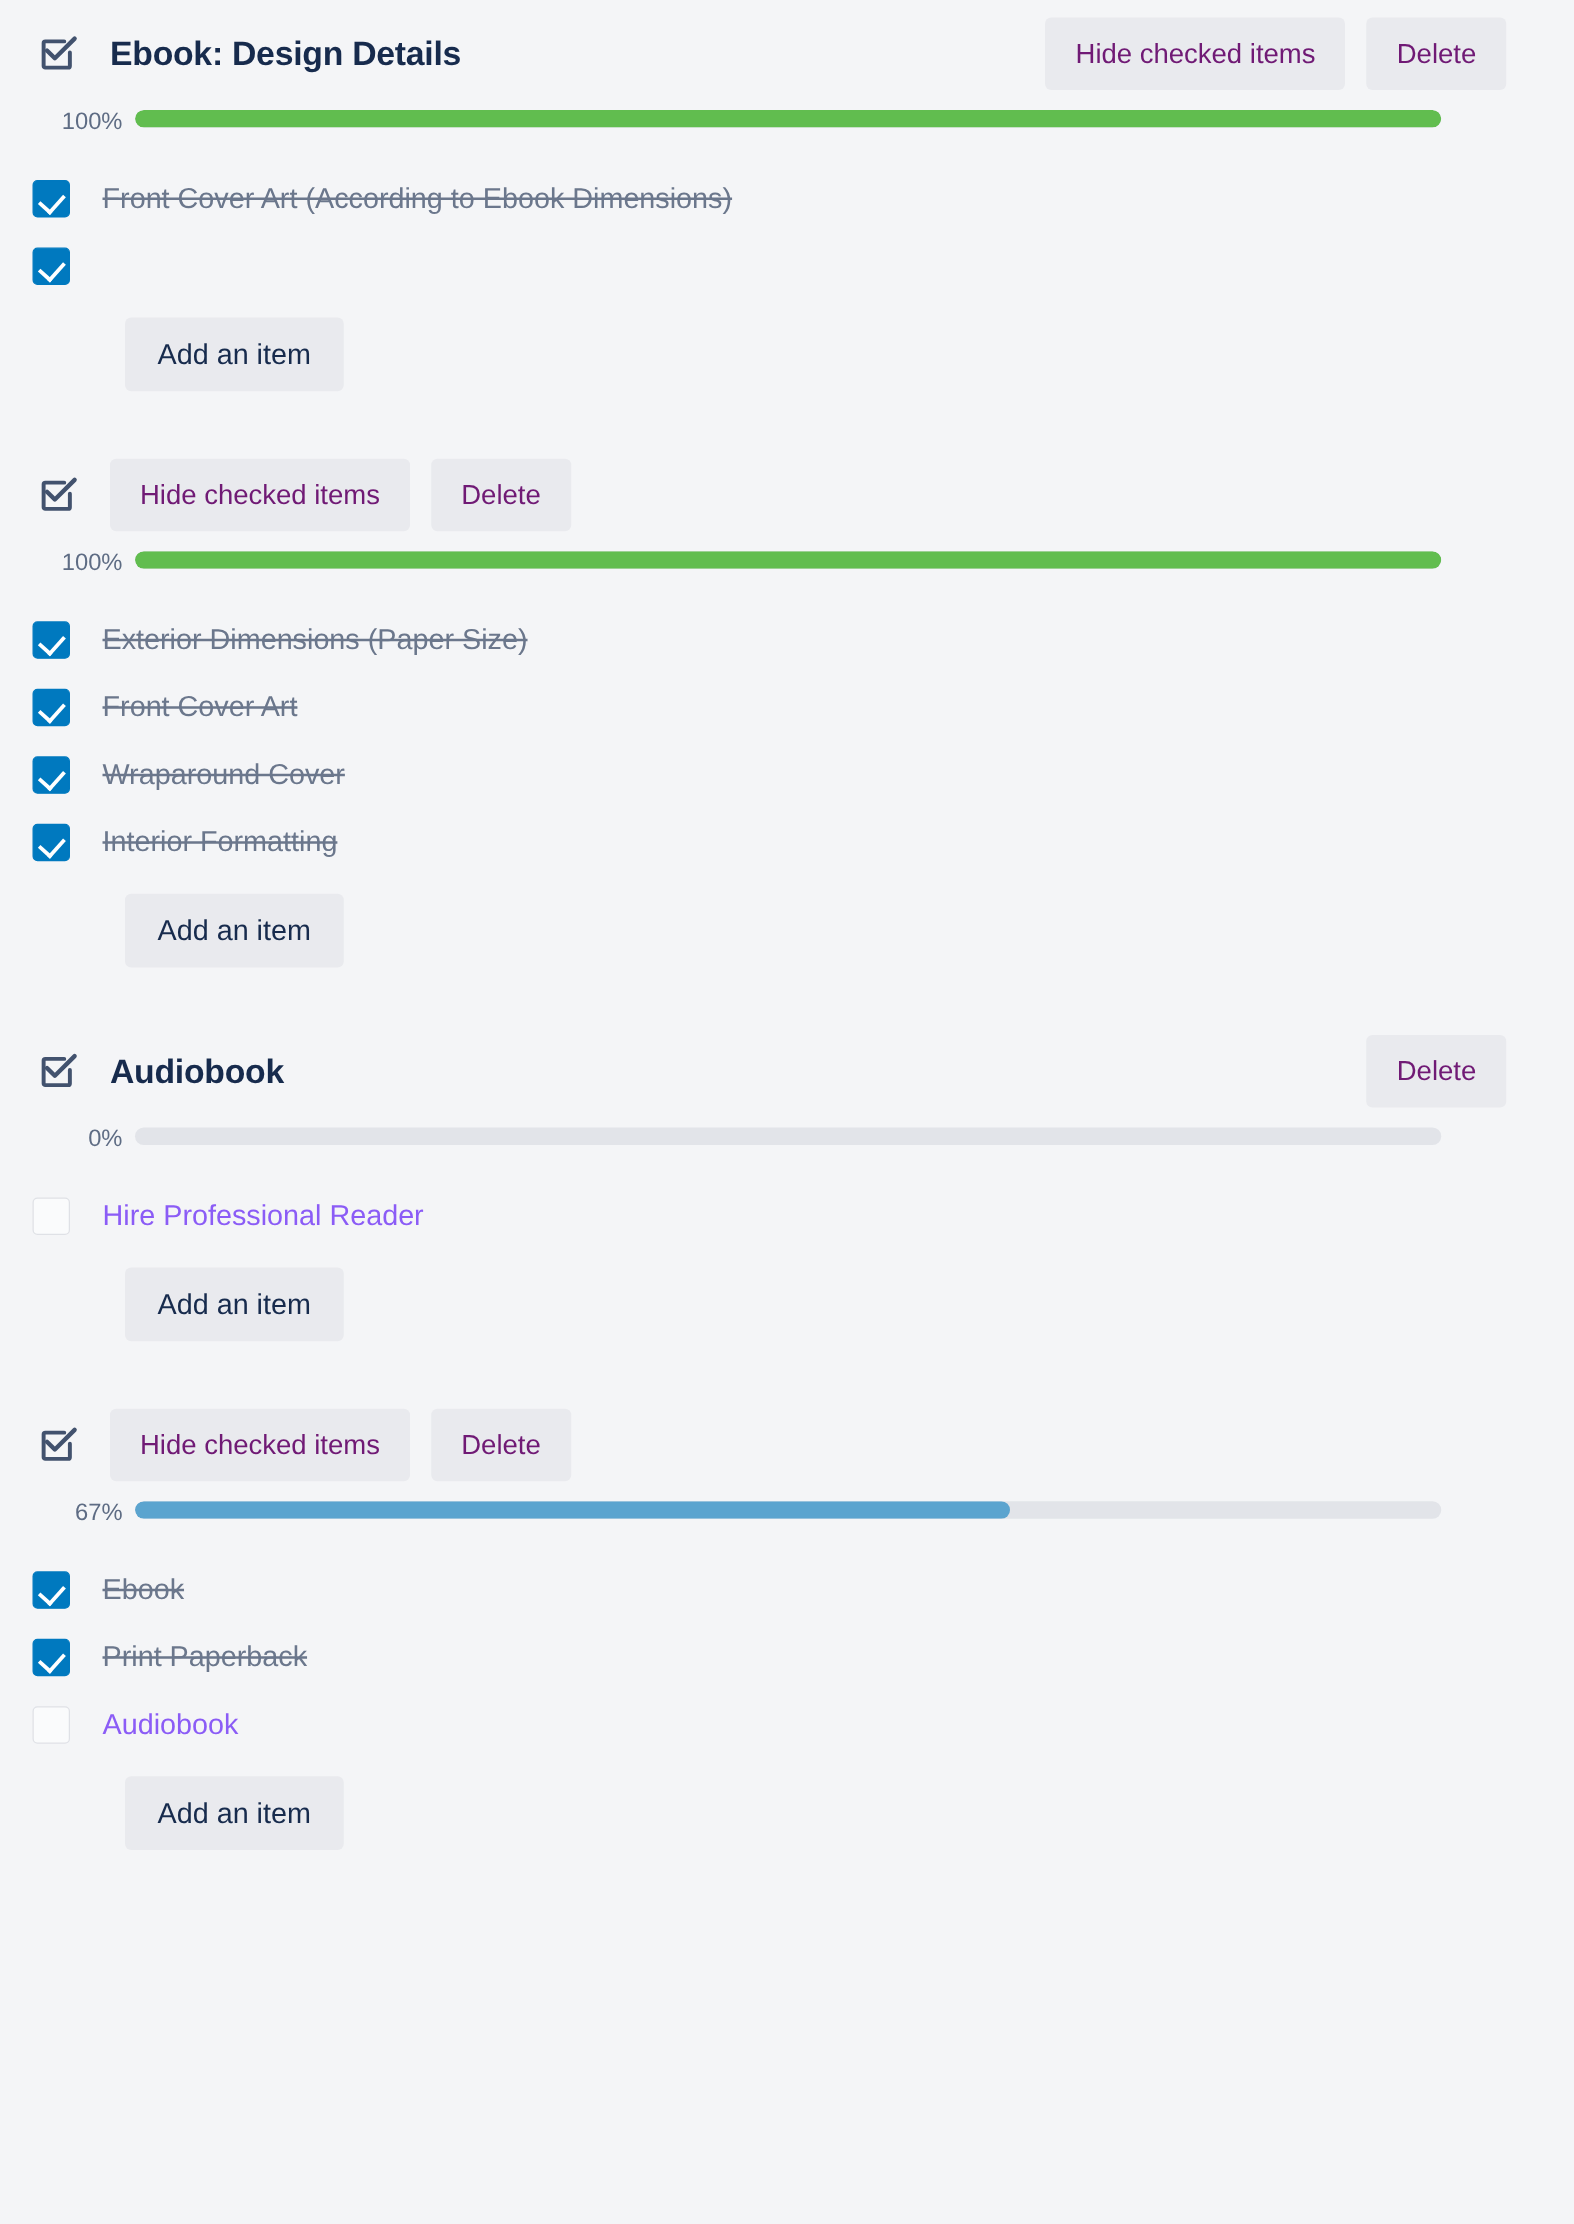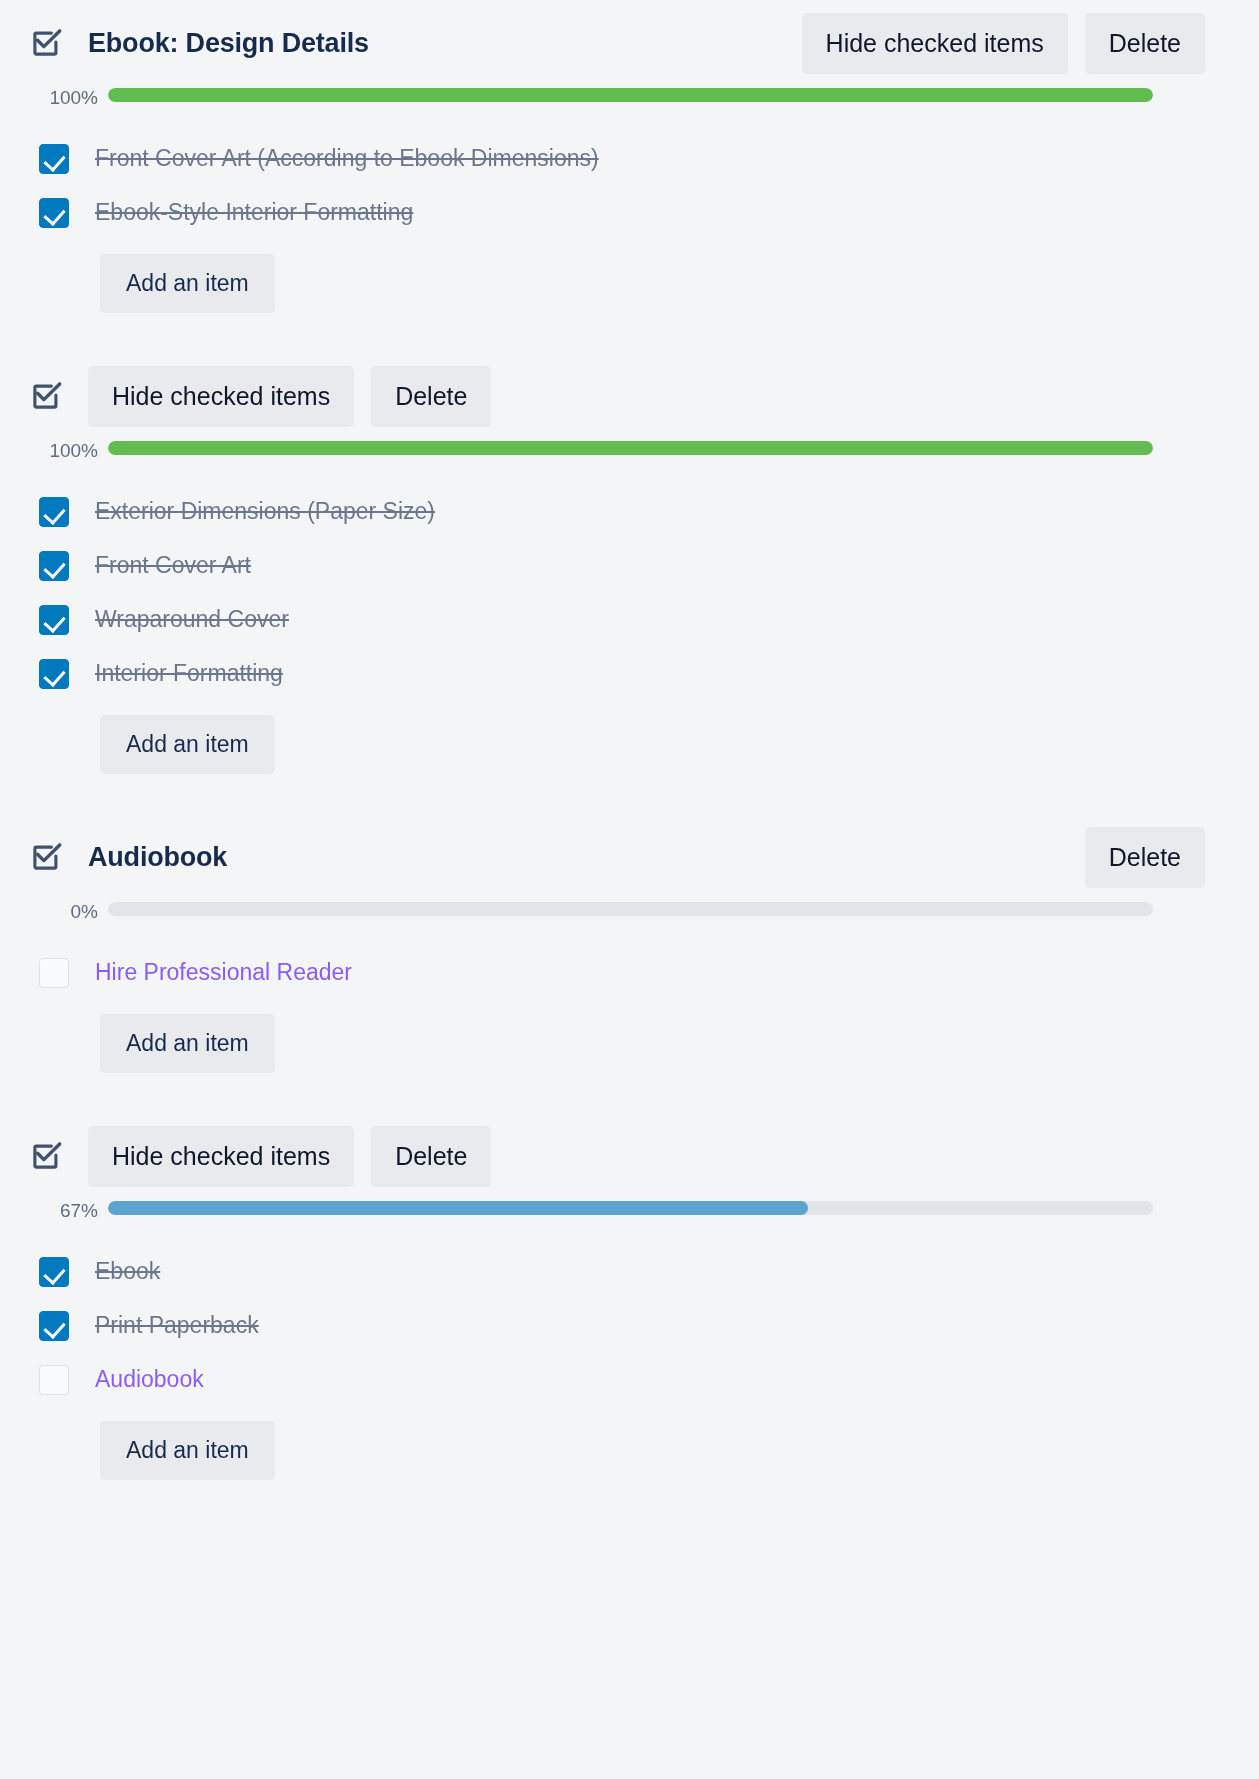--- a/index.html
+++ b/index.html
@@ -61,23 +61,23 @@
     align-items: center;
     gap: 17px;
     flex: 0 0 auto;
     margin-right: 30px;
   }
 
   .btn {
     background: #e9eaee;
     border: none;
     border-radius: 5px;
-    color: #0f172a;
+    color: #701a75;
     font-family: "Liberation Sans", sans-serif;
-    font-size: 25px;
+    font-size: 22px;
     line-height: 1;
     padding: 18px 24px;
     cursor: pointer;
     white-space: nowrap;
   }
 
   
   .progress-row {
     display: flex;
     height: 30px;
@@ -101,21 +101,21 @@
     border-radius: 7px;
     overflow: hidden;
     margin-right: 82px;
   }
   .progress-fill {
     height: 100%;
     border-radius: 7px;
   }
 
   
-  .cl-items { margin-top: 4px; padding-left: 13px; }
+  .cl-items { margin-top: 4px; }
 
   .cl-item {
     display: flex;
     align-items: center;
     min-height: 54px;
     padding-left: 26px;
   }
 
   .cb {
     width: 30px;
@@ -194,21 +194,20 @@
             <div class="progress-fill" style="width: 100%; background: rgb(97, 189, 79);"></div>
           </div>
         </div>
         <div class="cl-items">
           <div class="cl-item">
             <span class="cb checked"></span>
             <span class="item-text done">Front Cover Art (According to Ebook Dimensions)</span>
           </div>
           <div class="cl-item">
             <span class="cb checked"></span>
-            <span class="item-text done">Ebook-Style Interior Formatting</span>
           </div>
         </div>
         <div class="add-row"><button class="btn-add">Add an item</button></div>
       </div>
       <div class="checklist">
         <div class="cl-header">
           <span class="cl-icon"><svg viewBox="0 0 24 24" width="36" height="36" aria-hidden="true">
               <path d="M20.3 3.1 10.6 12.8 7.2 9.4a1.15 1.15 0 0 0-1.65 1.6l4.2 4.2c.45.45 1.2.45 1.65 0L21.95 4.75a1.15 1.15 0 0 0-1.65-1.65z" fill="#42526e"></path>
               <path d="M18.6 11.3v7.2a.9.9 0 0 1-.9.9H5.5a.9.9 0 0 1-.9-.9V6.3a.9.9 0 0 1 .9-.9h10.1" fill="none" stroke="#42526e" stroke-width="2.1" stroke-linecap="round"></path>
             </svg></span>

